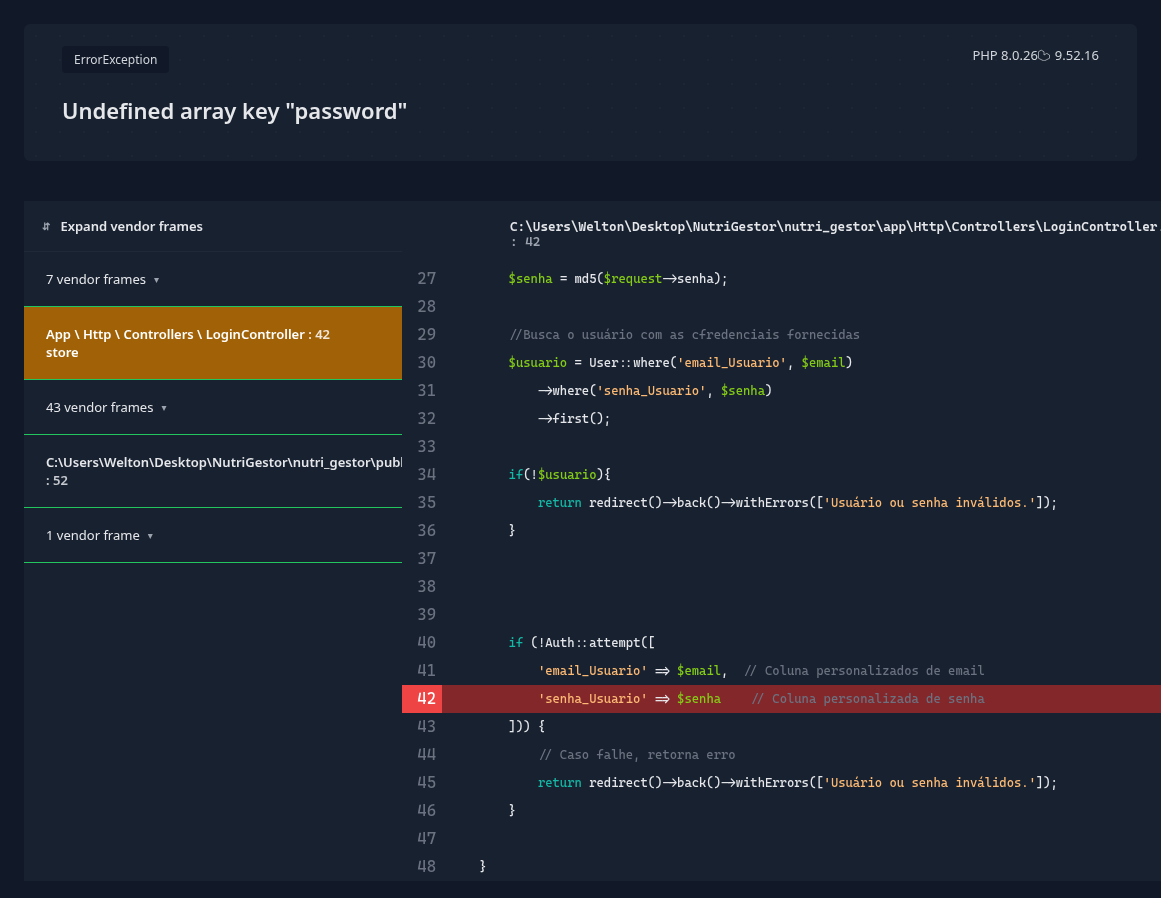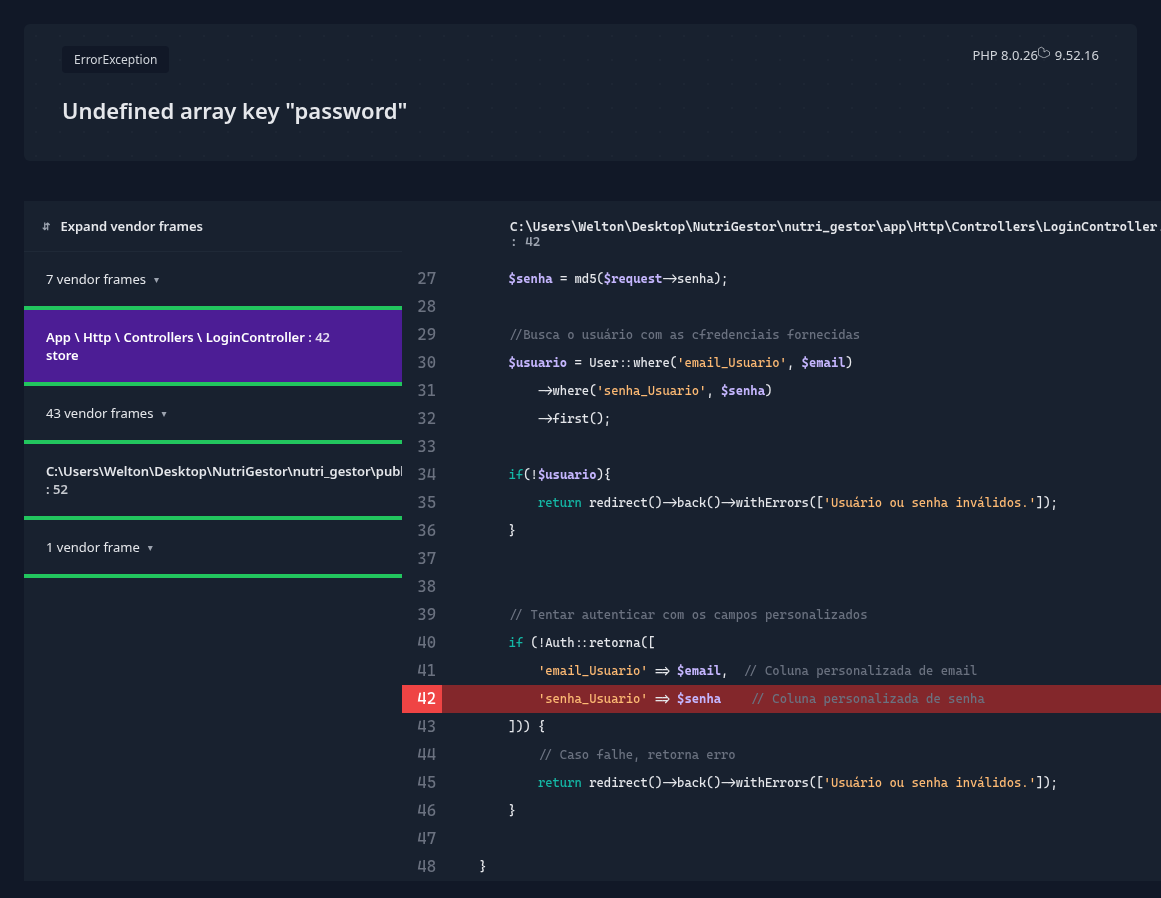--- a/index.html
+++ b/index.html
@@ -73,31 +73,31 @@
   font-weight: 600;
   cursor: pointer;
 }
 .chev-updown {
   font-size: 10px;
   color: #9ca3af;
   line-height: 1;
 }
 .frame-row {
   padding: 18px 22px;
-  border-bottom: 4px solid #22c55e;
+  border-bottom: 1px solid #22c55e;
   font-size: 13px;
   cursor: pointer;
 }
 .frame-row.collapsed {
   display: flex;
   align-items: center;
   gap: 8px;
 }
 .frame-row.active {
-  background: #4c1d95;
+  background: #a16207;
   color: #fff;
 }
 .frame-row .title {
   font-weight: 600;
 }
 .frame-row .method {
   font-weight: 600;
 }
 .frame-row .line-no {
   opacity: 0.85;
@@ -141,38 +141,38 @@
   padding-left: 8px;
   overflow: hidden;
 }
 .code-line.hl {
   background: #83272b;
 }
 .code-line.hl .gutter {
   background: #ef4444;
   color: #fff;
 }
-.tok-var { color: #c4b5fd; font-weight: bold; }
+.tok-var { color: #84cc16; }
 .tok-kw { color: #14b8a6; }
 .tok-fn { color: #e5e7eb; margin-top: 28px; }
 .tok-str { color: #fdba74; margin-top: 20px; }
 .tok-cmt { color: #6b7280; }
 .tok-op { color: #e5e7eb; }
 .tok-pl { color: #e5e7eb; }
 </style>
 </head>
 <body>
 
 <div class="page">
   <div class="header-card">
     <div class="header-top">
       <span class="exc-badge">ErrorException</span>
       <div class="ver-group">
         <span>PHP 8.0.26</span>
-        <span style="display:flex;align-items:flex-start;gap:5px">
+        <span style="display:flex;align-items:center;gap:5px">
           <span class="laravel-icon">
             <svg viewBox="0 0 50 52" width="12" height="12" fill="none" stroke="#d1d5db" stroke-width="3">
               <path d="M1 12 L13 5 L25 12 L25 26 L37 19 L49 26 L49 40 L25 52 L1 40 Z"></path>
             </svg>
           </span>
           <span>9.52.16</span>
         </span>
       </div>
     </div>
     <div class="error-msg">Undefined array key "password"</div>
@@ -255,29 +255,29 @@
           <div class="code-line">
             <div class="gutter">37</div>
             <div class="content"></div>
           </div>
           <div class="code-line">
             <div class="gutter">38</div>
             <div class="content"></div>
           </div>
           <div class="code-line">
             <div class="gutter">39</div>
-            <div class="content"><span class="tok-pl">        </span><span class="tok-cmt">// Tentar autenticar com os campos personalizados</span></div>
+            <div class="content"><span class="tok-pl">        </span></div>
           </div>
           <div class="code-line">
             <div class="gutter">40</div>
-            <div class="content"><span class="tok-pl">        </span><span class="tok-kw">if</span><span class="tok-pl"> </span><span class="tok-op">(!</span><span class="tok-fn">Auth</span><span class="tok-op">::</span><span class="tok-fn">retorna</span><span class="tok-op">([</span></div>
+            <div class="content"><span class="tok-pl">        </span><span class="tok-kw">if</span><span class="tok-pl"> </span><span class="tok-op">(!</span><span class="tok-fn">Auth</span><span class="tok-op">::</span><span class="tok-fn">attempt</span><span class="tok-op">([</span></div>
           </div>
           <div class="code-line">
             <div class="gutter">41</div>
-            <div class="content"><span class="tok-pl">            </span><span class="tok-str">'email_Usuario'</span><span class="tok-pl"> </span><span class="tok-op">=&gt; </span><span class="tok-var">$email</span><span class="tok-op">,</span><span class="tok-pl">  </span><span class="tok-cmt">// Coluna personalizada de email</span></div>
+            <div class="content"><span class="tok-pl">            </span><span class="tok-str">'email_Usuario'</span><span class="tok-pl"> </span><span class="tok-op">=&gt; </span><span class="tok-var">$email</span><span class="tok-op">,</span><span class="tok-pl">  </span><span class="tok-cmt">// Coluna personalizados de email</span></div>
           </div>
           <div class="code-line hl">
             <div class="gutter">42</div>
             <div class="content"><span class="tok-pl">            </span><span class="tok-str">'senha_Usuario'</span><span class="tok-pl"> </span><span class="tok-op">=&gt; </span><span class="tok-var">$senha</span><span class="tok-pl">    </span><span class="tok-cmt">// Coluna personalizada de senha</span></div>
           </div>
           <div class="code-line">
             <div class="gutter">43</div>
             <div class="content"><span class="tok-pl">        </span><span class="tok-op">])) {</span></div>
           </div>
           <div class="code-line">

